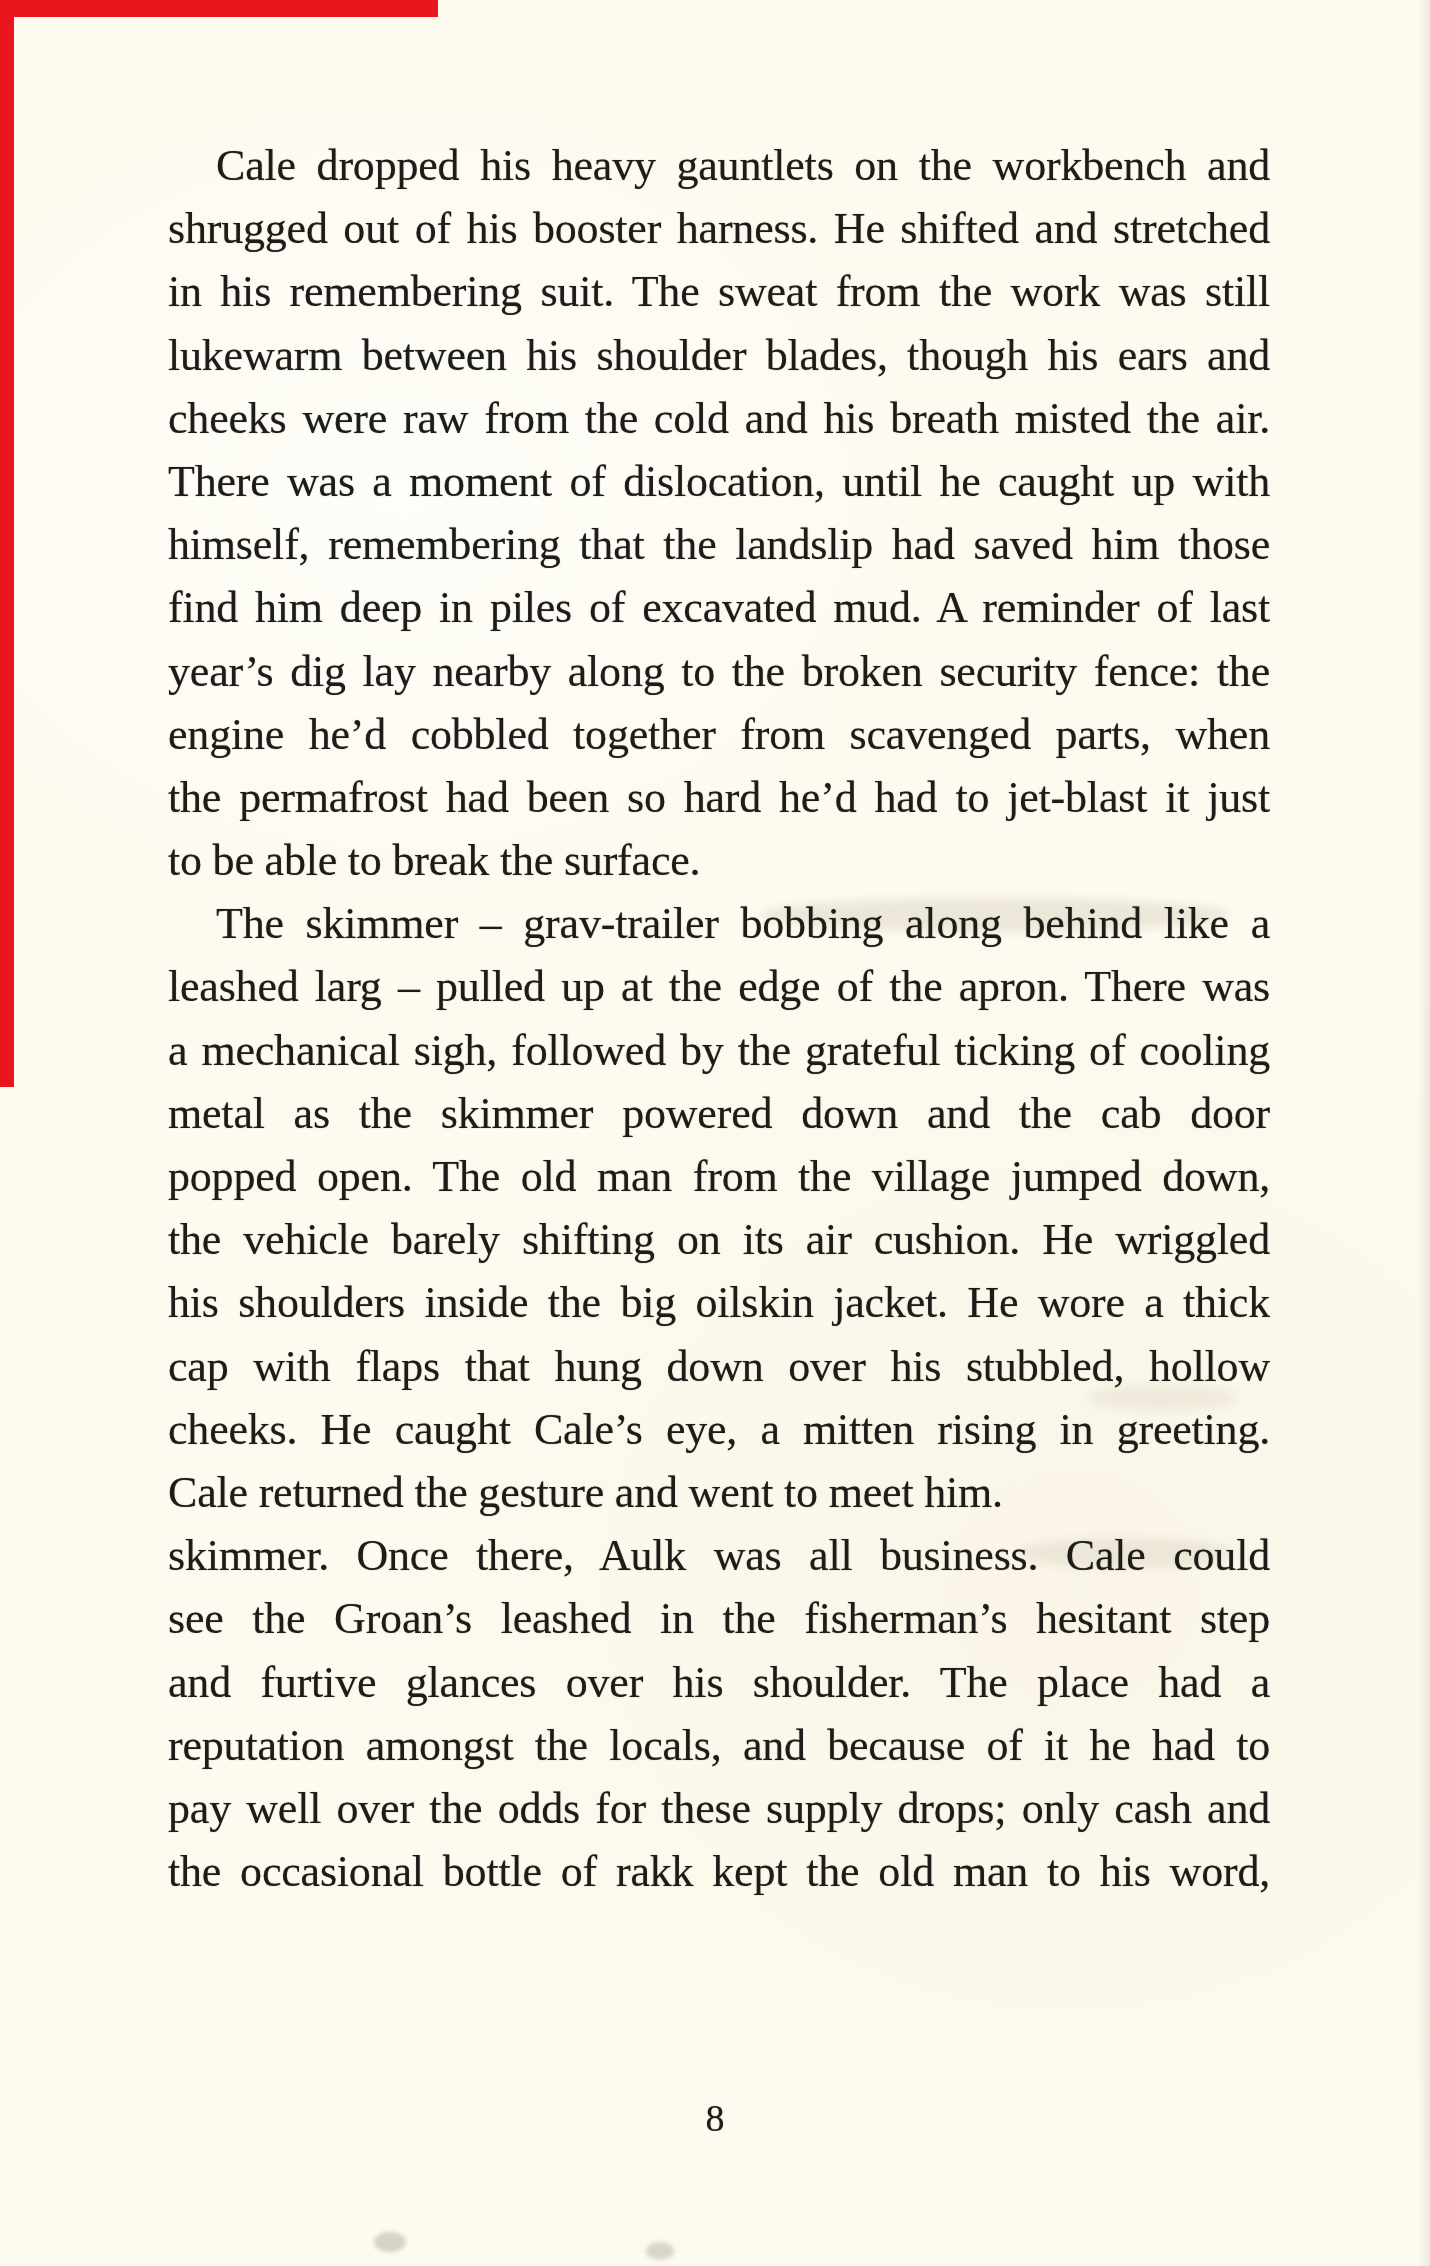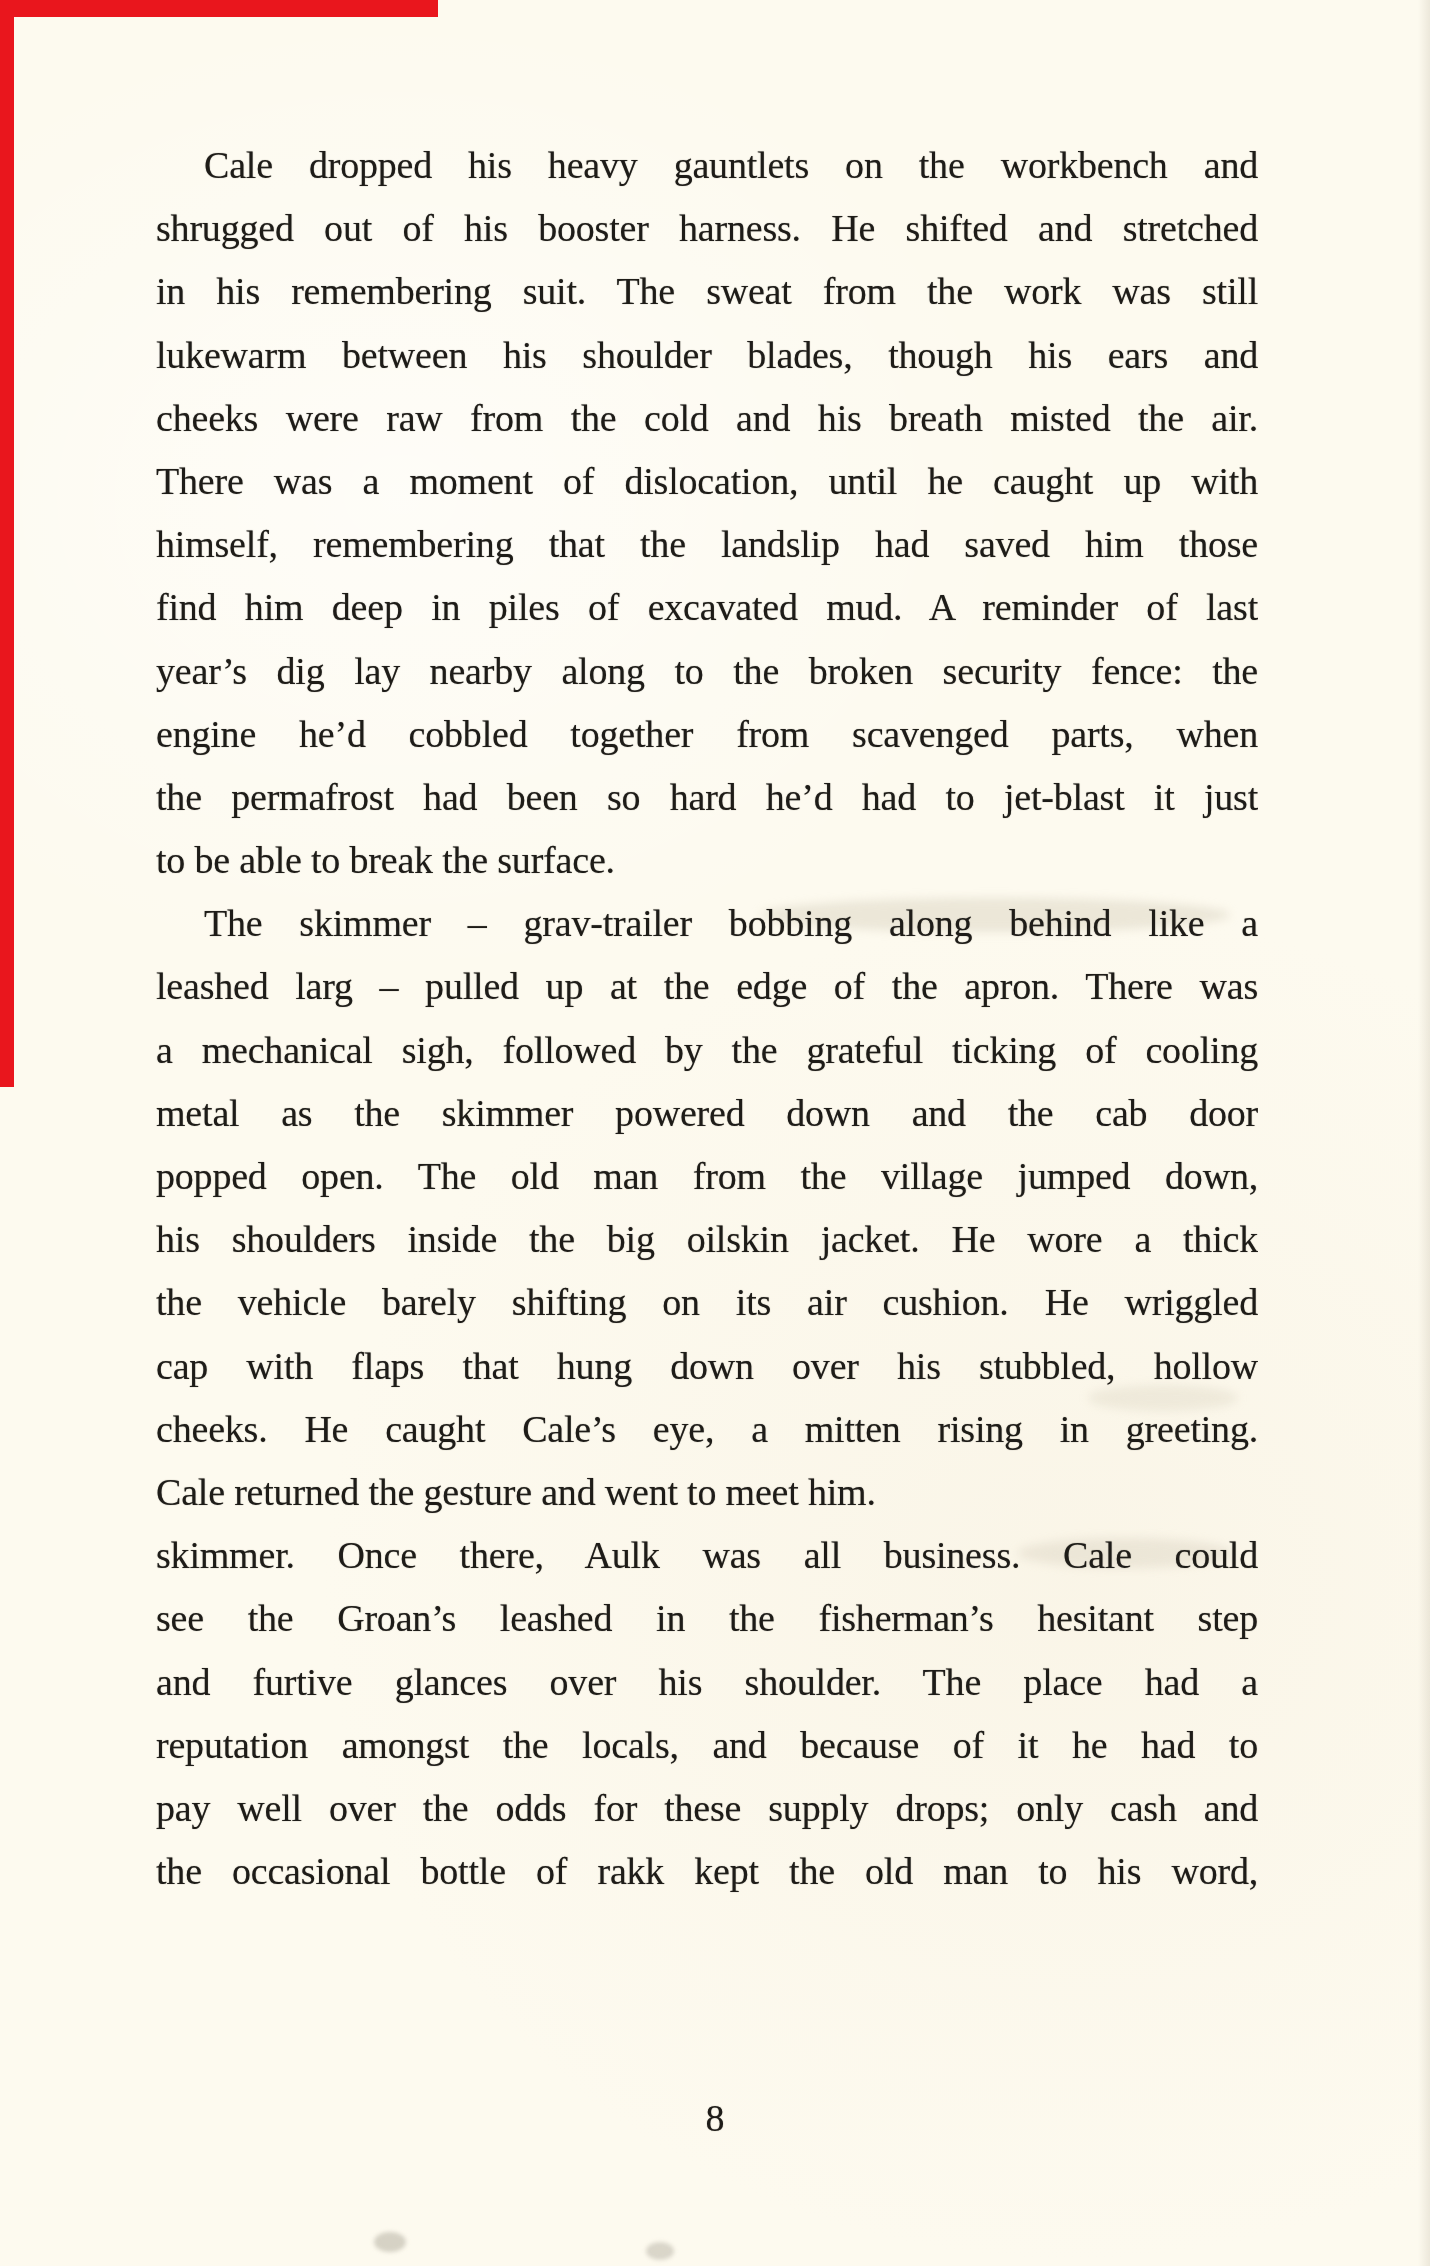--- a/index.html
+++ b/index.html
@@ -30,24 +30,24 @@
     background: var(--edge_red, #e9161d);
   }
   .edge-right-shadow {
     position: absolute; right: 0; top: 0;
     width: 12px; height: 100%;
     background: linear-gradient(to right, rgba(205,198,180,0), rgba(205,198,180,0.35));
   }
 
   .textblock {
     position: absolute;
-    left: 156px;
+    left: 168px;
     top: 134px;
     width: 1102px;
-    font-size: 38px;
+    font-size: 44px;
     line-height: 63.2px;
     letter-spacing: -0.2px;
     text-align: justify;
     text-justify: inter-word;
   }
   .ln {
     height: 63.2px;
     overflow: hidden;
     text-align: justify;
     text-align-last: justify;
@@ -99,22 +99,22 @@
     <div class="ln">find him deep in piles of excavated mud. A reminder of last</div>
     <div class="ln">year’s dig lay nearby along to the broken security fence: the</div>
     <div class="ln">engine he’d cobbled together from scavenged parts, when</div>
     <div class="ln">the permafrost had been so hard he’d had to jet-blast it just</div>
     <div class="ln endp">to be able to break the surface.</div>
     <div class="ln indent">The skimmer – grav-trailer bobbing along behind like a</div>
     <div class="ln">leashed larg – pulled up at the edge of the apron. There was</div>
     <div class="ln">a mechanical sigh, followed by the grateful ticking of cooling</div>
     <div class="ln">metal as the skimmer powered down and the cab door</div>
     <div class="ln">popped open. The old man from the village jumped down,</div>
+    <div class="ln">the vehicle barely shifting on its air cushion. He wriggled</div>
     <div class="ln">his shoulders inside the big oilskin jacket. He wore a thick</div>
-    <div class="ln">the vehicle barely shifting on its air cushion. He wriggled</div>
     <div class="ln">cap with flaps that hung down over his stubbled, hollow</div>
     <div class="ln">cheeks. He caught Cale’s eye, a mitten rising in greeting.</div>
     <div class="ln endp">Cale returned the gesture and went to meet him.</div>
     <div class="ln">skimmer. Once there, Aulk was all business. Cale could</div>
     <div class="ln">see the Groan’s leashed in the fisherman’s hesitant step</div>
     <div class="ln">and furtive glances over his shoulder. The place had a</div>
     <div class="ln">reputation amongst the locals, and because of it he had to</div>
     <div class="ln">pay well over the odds for these supply drops; only cash and</div>
     <div class="ln">the occasional bottle of rakk kept the old man to his word,</div>
   </main>

